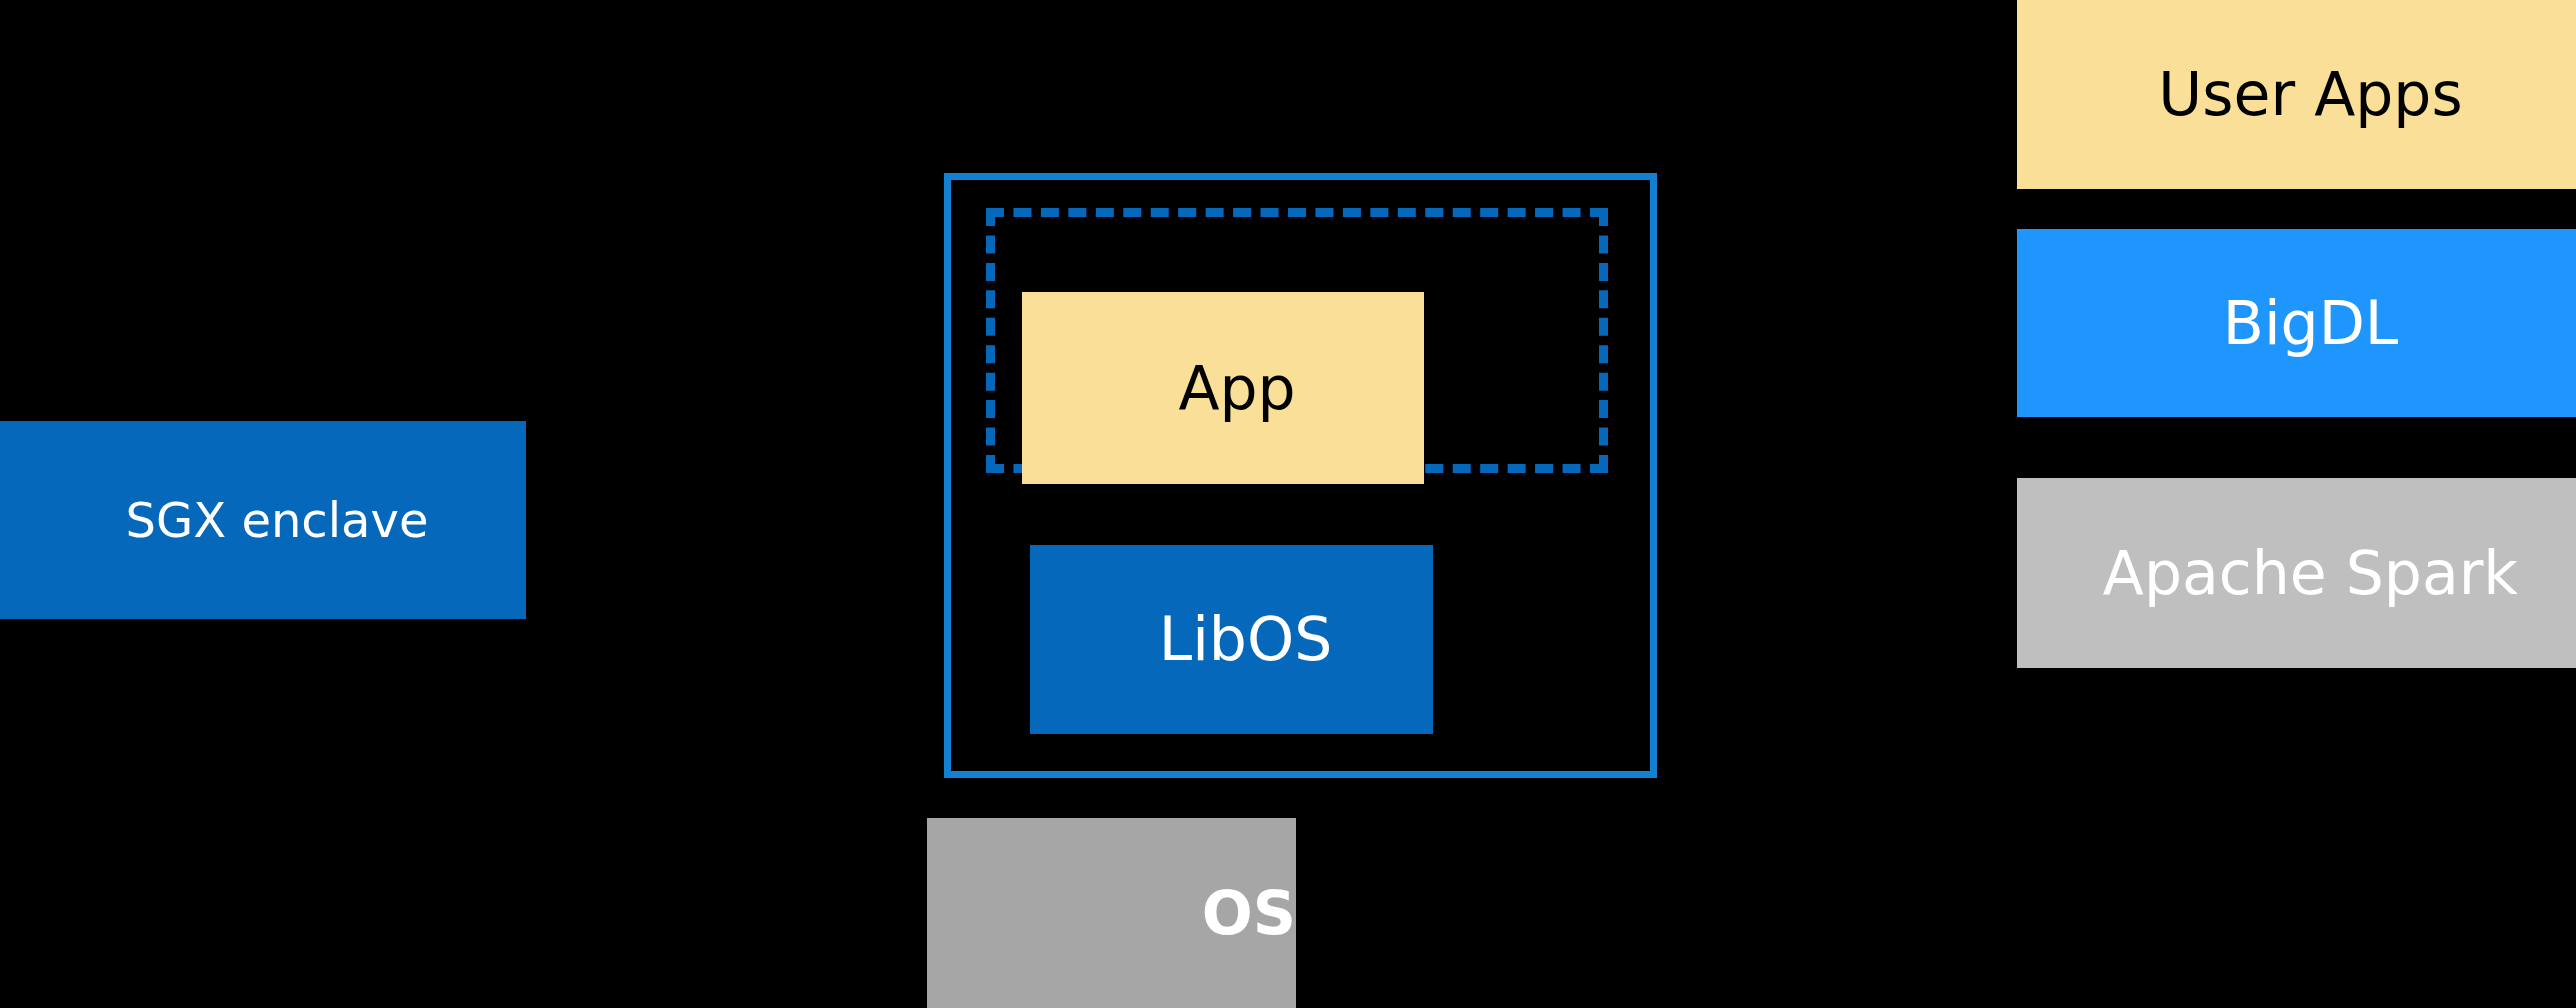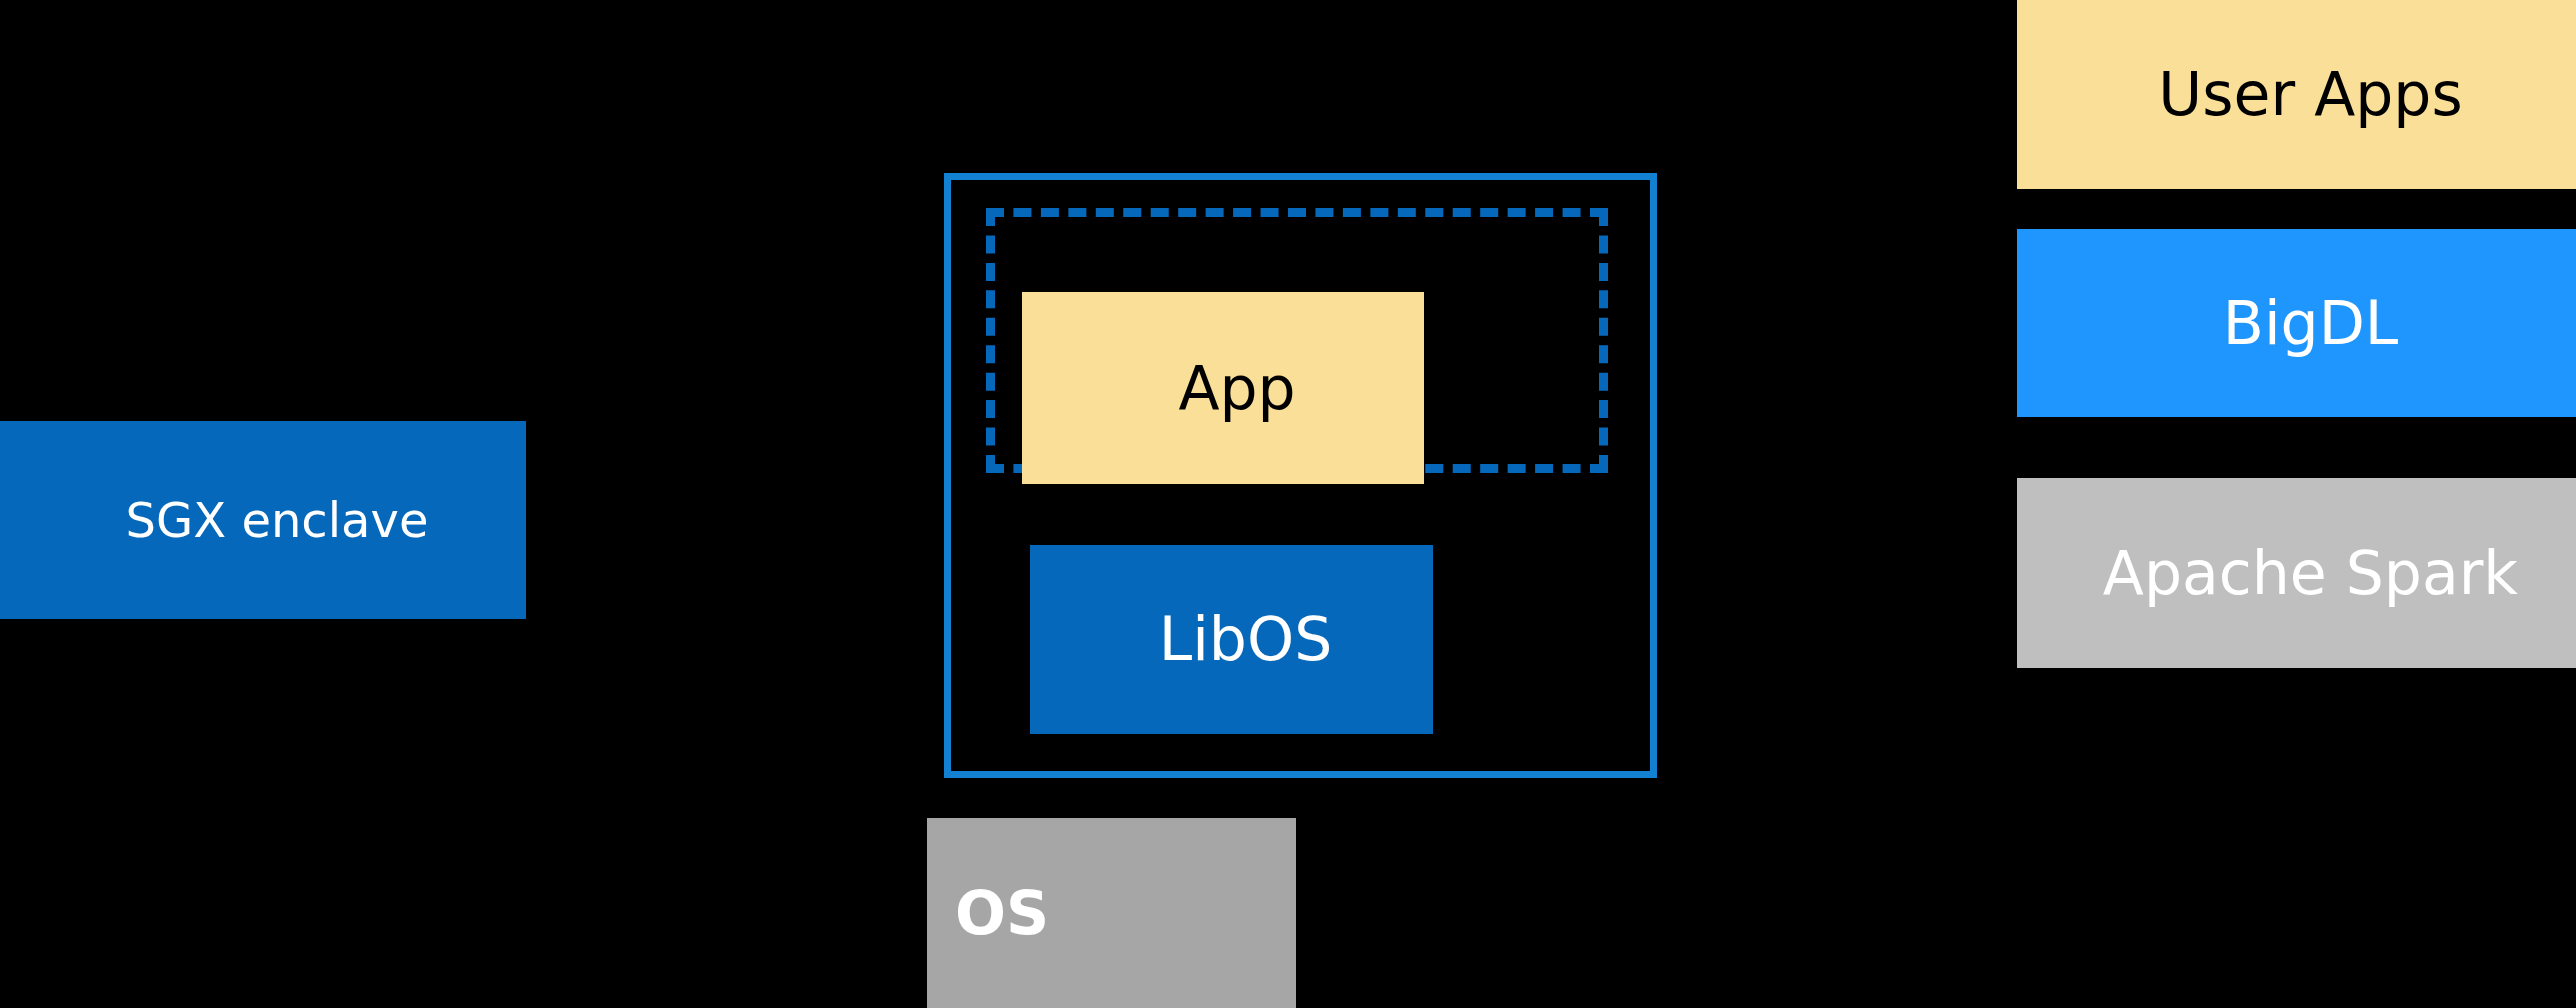--- a/index.html
+++ b/index.html
@@ -76,21 +76,21 @@
   }
   #os-box {
     left: 927px;
     top: 818px;
     width: 369px;
     height: 190px;
     background: #A6A6A6;
     color: #FFFFFF;
     font-size: 60px;
     font-weight: bold;
-    justify-content: flex-start;
+    justify-content: flex-end;
   }
 
   
   #user-apps-box {
     left: 2017px;
     top: 0px;
     width: 559px;
     height: 189px;
     background: #F9DF97;
     color: #000000;

